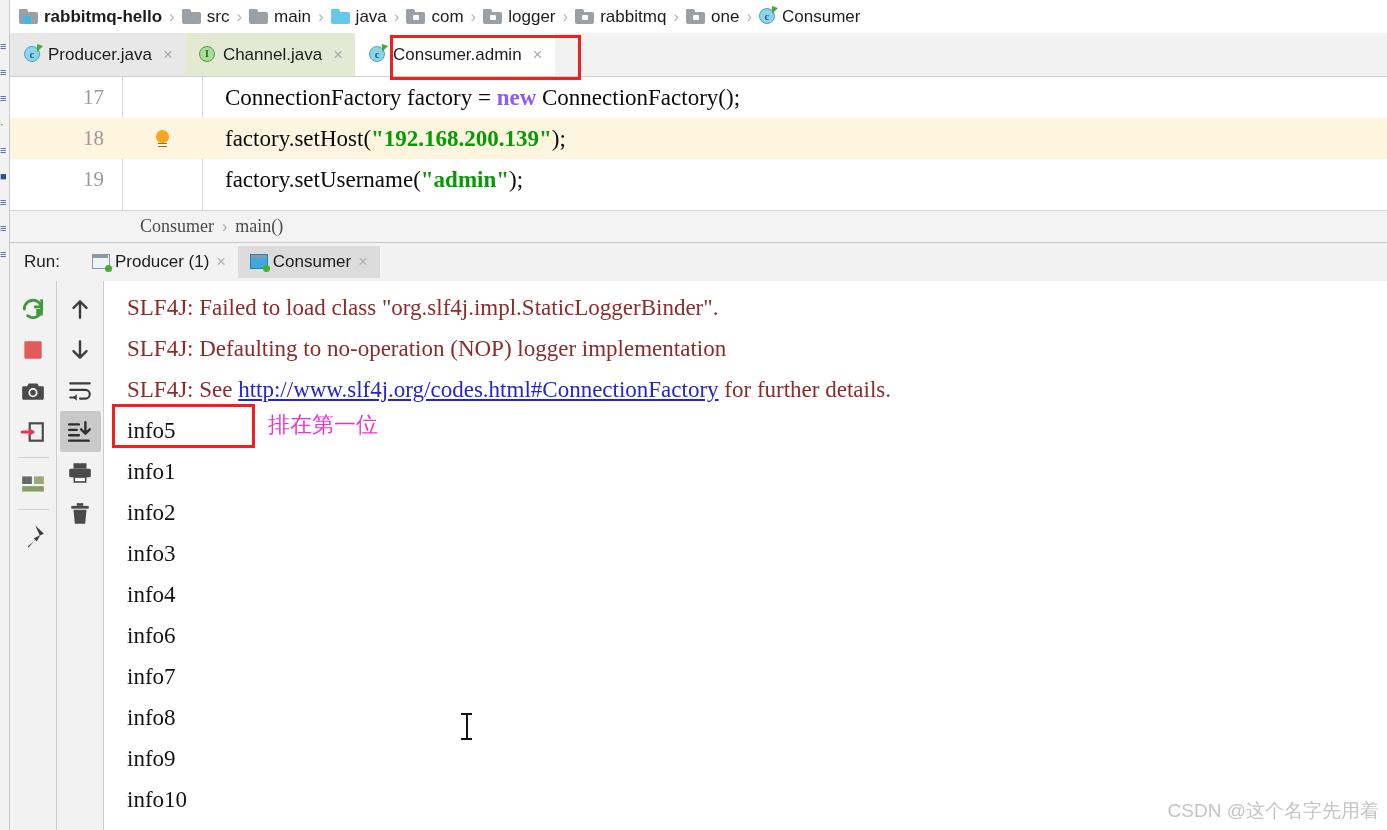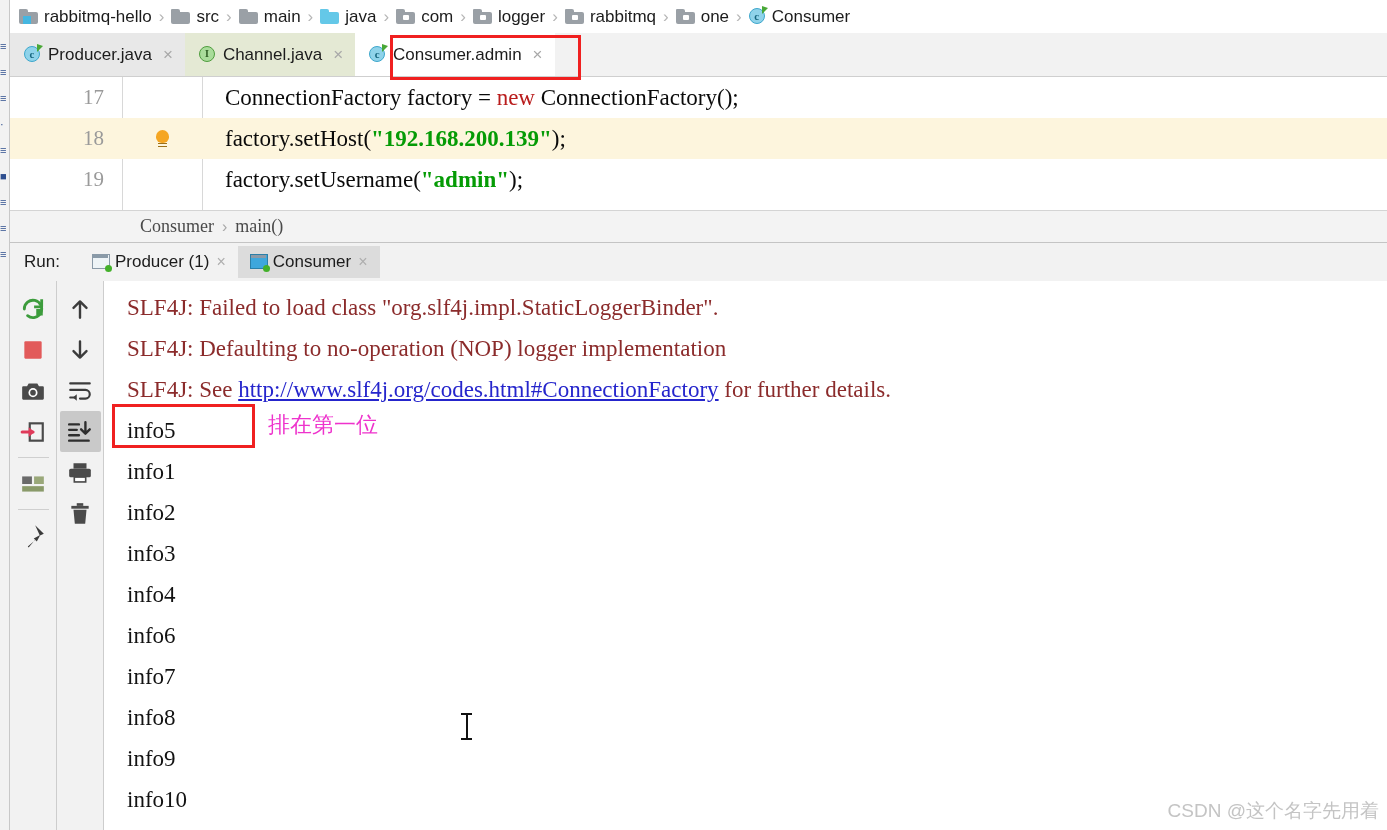--- a/index.html
+++ b/index.html
@@ -52,21 +52,21 @@
     align-items: center;
     gap: 6px;
     padding: 0 3px;
     height: 26px;
   }
   .crumb .crumb-label {
     font-size: 17px;
     color: #1c1c1c;
     white-space: nowrap;
   }
-  .crumb.root .crumb-label { font-weight: normal; }
+  .crumb.root .crumb-label { font-weight: bold; }
   .crumb-sep {
     color: #b6b6b6;
     font-size: 17px;
     padding: 0 4px;
     user-select: none;
   }
 
   
   .ico {
     display: inline-block;
@@ -244,21 +244,21 @@
   }
   .bulb .b-l1 { top: 13px; }
   .bulb .b-l2 { top: 16px; }
   .code-text {
     font-family: "Liberation Serif", serif;
     font-size: 23px;
     color: #0a0a0a;
     white-space: pre;
     letter-spacing: 0px;
   }
-  .kw { color: #b91c1c; font-weight: normal; }
+  .kw { color: #8b5cf6; font-weight: bold; }
   .str { color: #059b05; font-weight: bold; }
   .code-vline {
     position: absolute;
     top: 0; bottom: 0;
     width: 1px;
     background: #d8d8d8;
   }
 
   
   #method-breadcrumb {

